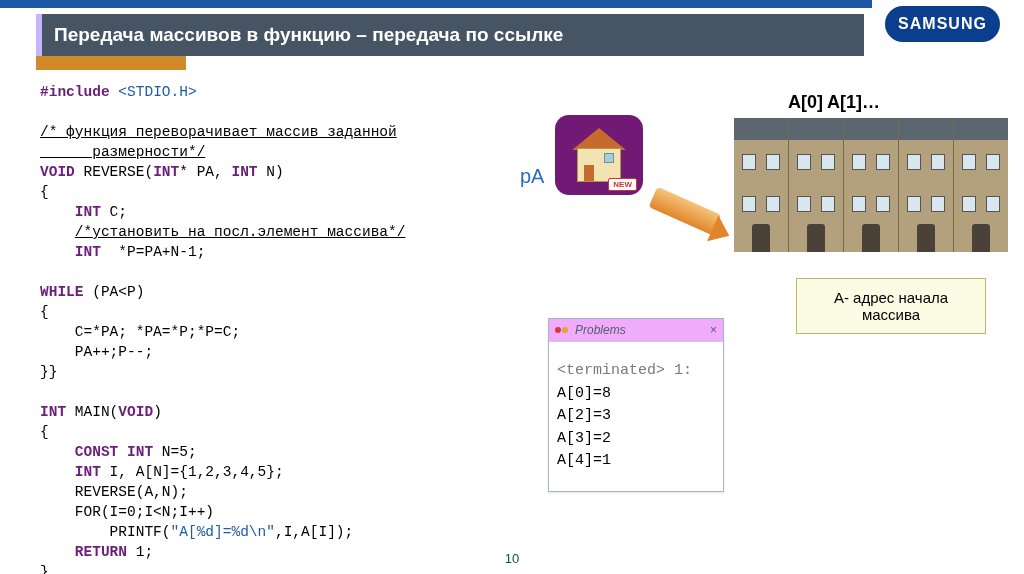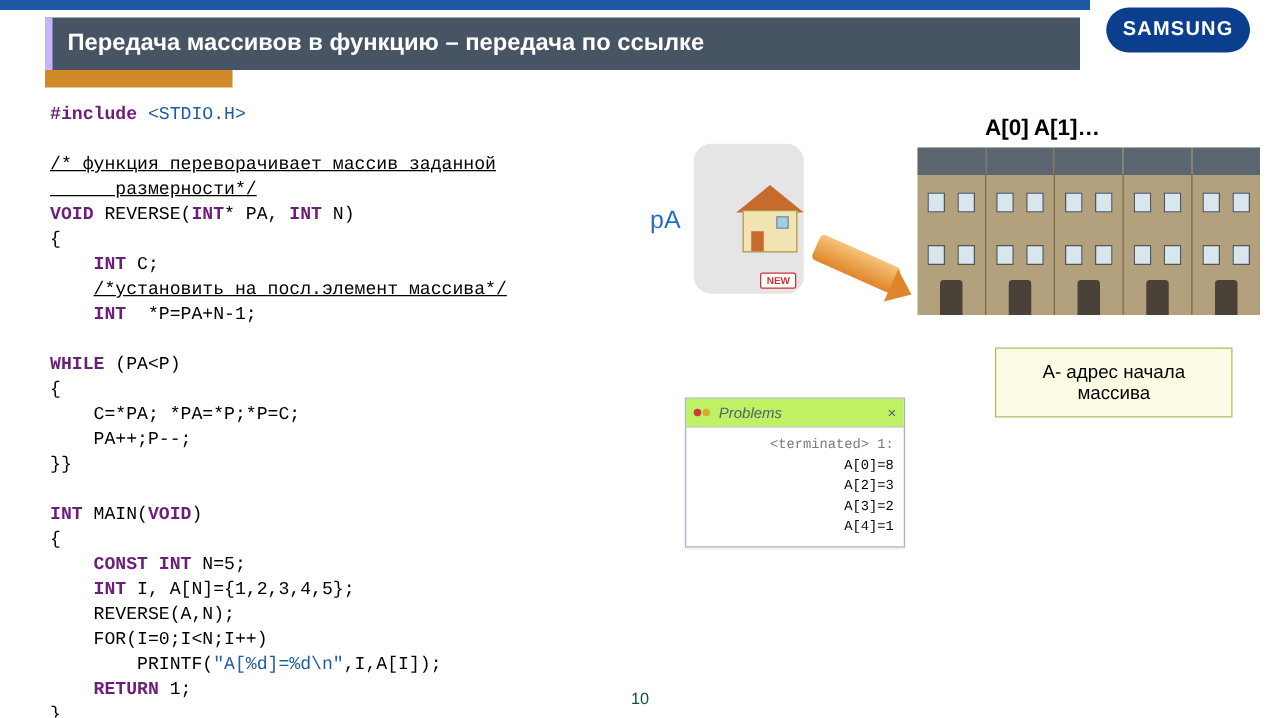--- a/index.html
+++ b/index.html
@@ -84,26 +84,26 @@
     left: 520px;
     color: #2a6dbf;
     font-weight: normal;
     font-size: 20px;
   }
   .house-icon {
     position: absolute;
     top: 115px;
     left: 555px;
     width: 88px;
-    height: 120px;
-    background: #e5e5e5;
+    height: 80px;
+    background: #701a75;
     border-radius: 14px;
     display: flex;
     align-items: center;
-    justify-content: flex-end;
+    justify-content: center;
   }
   .house-inner {
     width: 54px;
     height: 54px;
     position: relative;
   }
   .roof {
     width: 0; height: 0;
     border-left: 27px solid transparent;
     border-right: 27px solid transparent;
@@ -202,32 +202,31 @@
     font-family: Arial, sans-serif;
     font-size: 14px;
     box-shadow: 0 1px 2px rgba(0,0,0,0.1);
   }
   .problems-tab {
     display: flex;
     align-items: center;
     gap: 6px;
     padding: 4px 6px;
     border-bottom: 1px solid #c4cdd8;
-    background: #bef264;
+    background: #f0abfc;
     color: #55606e;
     font-size: 12px;
     font-style: italic;
   }
   .problems-tab .x { margin-left: auto; font-style: normal; }
   .problems-body {
-    padding: 6px 8px;
+    padding: 18px 8px;
     font-family: "Courier New", monospace;
-    font-size: 11px;
+    font-size: 15px;
     line-height: 1.5;
-    text-align: right;
   }
   .terminated { color: #7a7a7a; }
   .prob-icon {
     width: 14px; height: 14px;
     display: inline-block;
     position: relative;
   }
   .prob-icon::before, .prob-icon::after {
     content: '';
     position: absolute;

